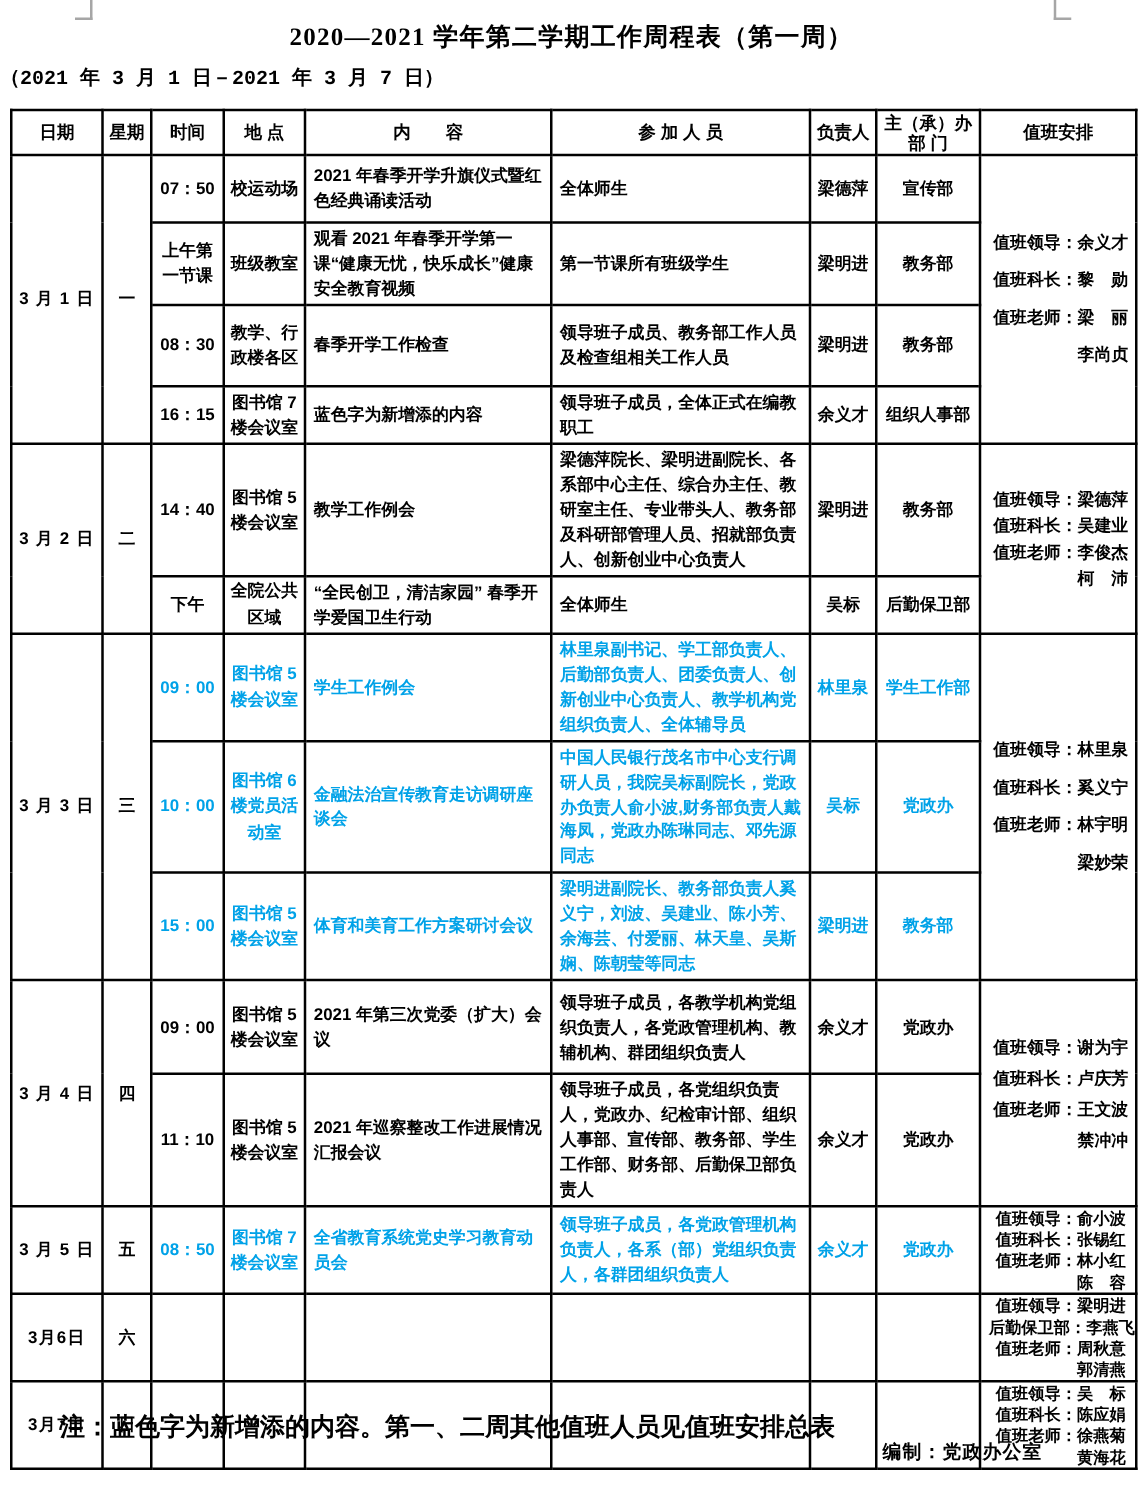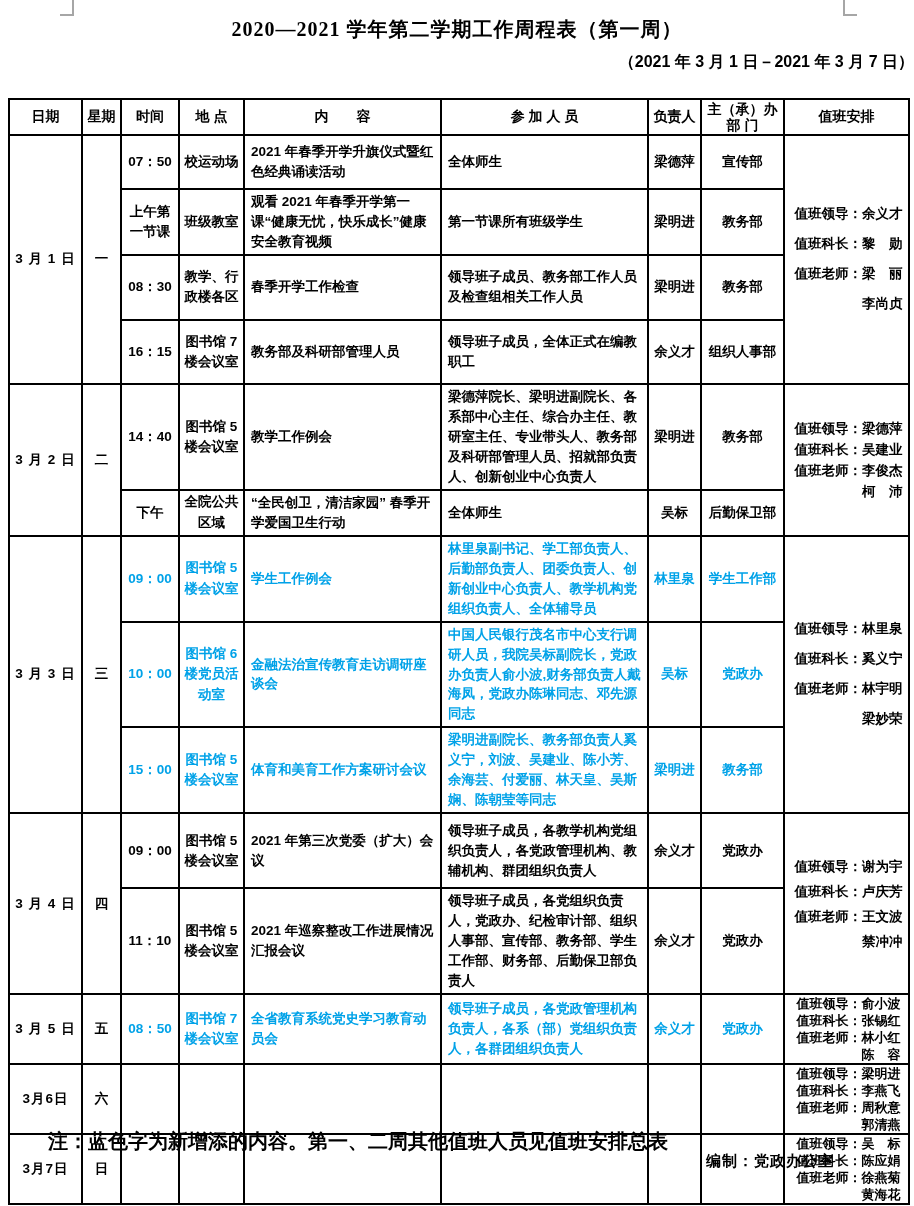--- a/index.html
+++ b/index.html
@@ -9,26 +9,26 @@
     --hl:#00a2e8;
   }
   .crop-mark{position:absolute;top:0;width:12px;height:14px;}
   .crop-mark.tl{left:60px;border-right:2px solid #a6a6a6;border-bottom:2px solid #a6a6a6;}
   .crop-mark.tr{left:843px;border-left:2px solid #a6a6a6;border-bottom:2px solid #a6a6a6;}
   .title{
     margin:16px 0 0;text-align:center;font-size:20px;font-weight:bold;letter-spacing:1px;
     font-family:"Liberation Serif","DejaVu Serif",serif;
   }
   .subtitle{
-    margin:9px 0 0;text-align:right;font-size:16px;font-weight:bold;
-    font-family:Liberation Sans, sans-serif;
+    margin:9px 0 0;text-align:left;font-size:16px;font-weight:bold;
+    font-family:Liberation Mono, monospace;
   }
   table{
     position:absolute;left:8px;top:87px;width:900px;
-    border-collapse:collapse;table-layout:fixed;margin-top:11px;
+    border-collapse:collapse;table-layout:fixed;
   }
   th,td{
     border:2px solid #000;font-weight:bold;overflow:hidden;
     font-size:13.5px;vertical-align:middle;word-break:break-all;
   }
   thead tr{height:36px;}
   th{font-size:14px;text-align:center;padding:0;}
   th.pre{white-space:pre-line;line-height:1.15;}
   .c-center{text-align:center;padding:0 2px;line-height:1.5;}
   .c-left{text-align:left;padding:2px 6px;line-height:1.48;}
@@ -96,24 +96,24 @@
         <td class="c-center">教务部</td>
       </tr>
       <tr style="height: 65px; border-radius: 11px;">
         <td class="c-center">08：30</td>
         <td class="c-center">教学、行政楼各区</td>
         <td class="c-left">春季开学工作检查</td>
         <td class="c-left">领导班子成员、教务部工作人员及检查组相关工作人员</td>
         <td class="c-center">梁明进</td>
         <td class="c-center">教务部</td>
       </tr>
-      <tr style="height: 64px;">
+      <tr style="height: 46px;">
         <td class="c-center">16：15</td>
         <td class="c-center">图书馆 7 楼会议室</td>
-        <td class="c-left">教务部及科研部管理人员</td>
+        <td class="c-left">蓝色字为新增添的内容</td>
         <td class="c-left">领导班子成员，全体正式在编教职工</td>
         <td class="c-center">余义才</td>
         <td class="c-center">组织人事部</td>
       </tr>
       <tr style="height: 96px;">
         <td rowspan="2" class="c-center c-date">3 月 2 日</td>
         <td rowspan="2" class="c-center">二</td>
         <td class="c-center">14：40</td>
         <td class="c-center">图书馆 5 楼会议室</td>
         <td class="c-left">教学工作例会</td>
@@ -189,21 +189,21 @@
       </tr>
       <tr style="height: 66px;">
         <td class="c-center c-date">3月6日</td>
         <td class="c-center">六</td>
         <td class="c-center"></td>
         <td class="c-center"></td>
         <td class="c-left"></td>
         <td class="c-left"></td>
         <td class="c-center"></td>
         <td class="c-center"></td>
-        <td class="c-duty duty-tight" style="--dlh: 17px;"><div>值班领导：梁明进</div><div>值班科长：李燕飞</div><div>值班老师：周秋意</div><div>　　　　　郭清燕</div></td>
+        <td class="c-duty duty-tight" style="--dlh: 17px;"><div>值班领导：梁明进</div><div>后勤保卫部：李燕飞</div><div>值班老师：周秋意</div><div>　　　　　郭清燕</div></td>
       </tr>
       <tr style="height: 65px;">
         <td class="c-center c-date">3月7日</td>
         <td class="c-center">日</td>
         <td class="c-center"></td>
         <td class="c-center"></td>
         <td class="c-left"></td>
         <td class="c-left"></td>
         <td class="c-center"></td>
         <td class="c-center"></td>

